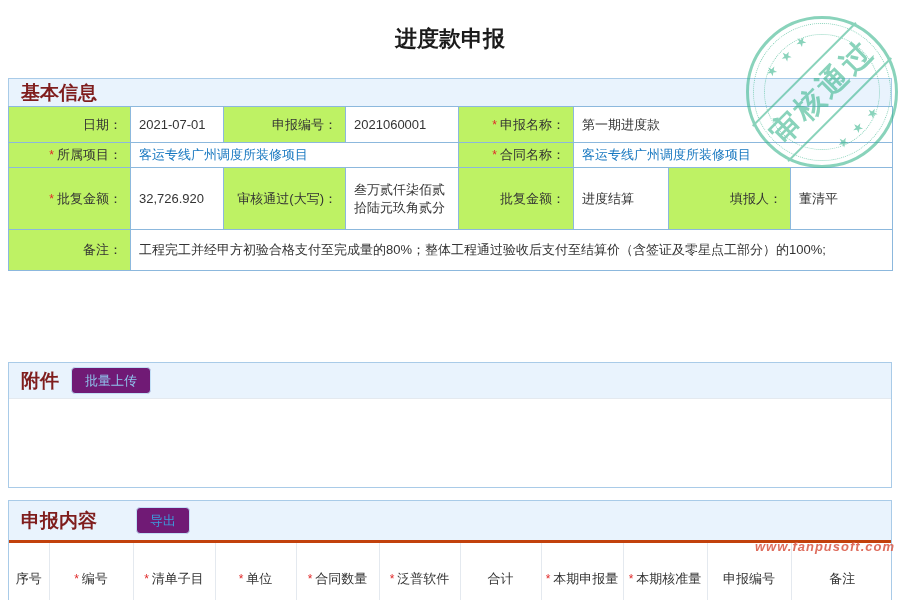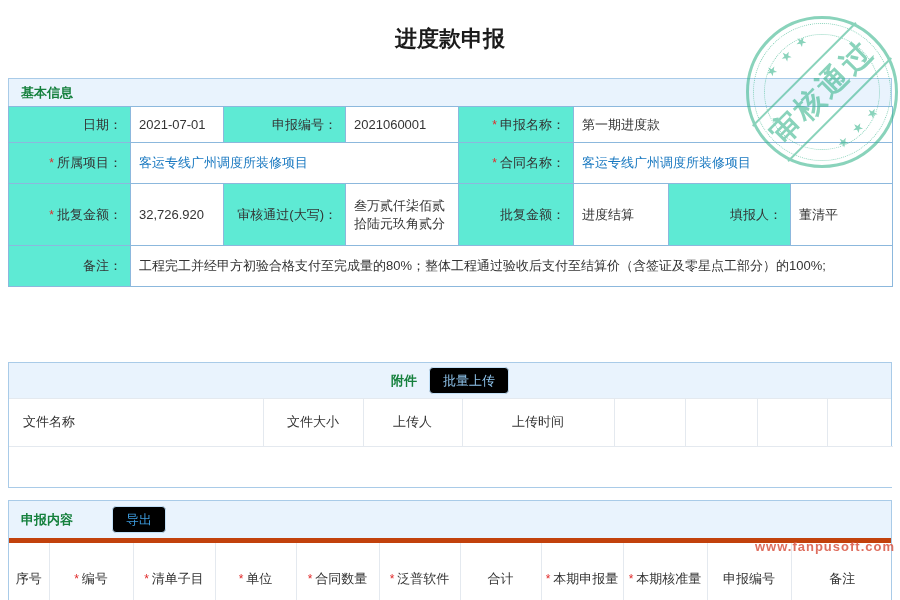--- a/index.html
+++ b/index.html
@@ -18,39 +18,39 @@
   .section { position:absolute; left:8px; width:884px; }
   .sec-basic  { top:78px;  height:269px; }
   .sec-attach { top:362px; height:126px; border:1px solid #a9cbe8; }
   .sec-decl   { top:500px; height:115px; border:1px solid #a9cbe8; border-bottom:none; }
 
   .sec-header {
     background:#e9f3fd; display:flex; align-items:center; gap:12px;
     padding:0 12px;
   }
   .sec-basic .sec-header { height:28px; border:1px solid #a9cbe8; border-bottom:none; }
-  .sec-attach .sec-header { height:36px; border-bottom:1px solid #e4e9ef;justify-content:center; }
-  .sec-decl .sec-header { height:42px; border-bottom:5px solid #c2410c; }
-  .sec-title { font-size:13px; font-weight:bold; color:#15803d; }
+  .sec-attach .sec-header { height:36px; border-bottom:1px solid #e4e9ef; }
+  .sec-decl .sec-header { height:42px; border-bottom:3px solid #c2410c; }
+  .sec-title { font-size:19px; font-weight:bold; color:#7f1d1d; }
 
   .btn {
-    background:#000000; border:1px solid #c2dff6; border-radius:4px;
+    background:#701a75; border:1px solid #c2dff6; border-radius:4px;
     font-size:13px; padding:5px 13px; cursor:pointer;
     font-family:inherit; line-height:1.2;
   }
   .btn-upload { color:#8fc4ec; }
   .btn-export { color:#3d9bdc;margin-left:27px; }
 
   
   table { border-collapse:collapse; table-layout:fixed; width:100%; }
   .basic-table td {
     border:1px solid #8cb8dd; font-size:13px; padding:3px 8px;
     overflow:hidden; word-break:break-all;
   }
-  .basic-table .lbl { background:#5eead4; text-align:right; color:#333; }
+  .basic-table .lbl { background:#bef264; text-align:right; color:#333; }
   .basic-table .val { background:#fff; text-align:left; }
   .req { color:#e02a2a; font-size:12px; margin-right:3px; }
   a.link { color:#1878c0; cursor:pointer; }
 
   
   .attach-table td {
     border-right:1px solid #e4e9ef; border-bottom:1px solid #e4e9ef;
     font-size:13px; color:#333; height:47px; padding:2px 6px; text-align:center;
   }
   .attach-table td:first-child { text-align:left; padding-left:14px; }
@@ -91,21 +91,21 @@
   .watermark {
     position:absolute; right:5px; top:545px; z-index:6; pointer-events:none;
     opacity:0.88;
   }
   .wm-row { display:flex; align-items:center; gap:2px; }
   .wm-logo {
     width:34px; height:34px; border-radius:50%;
     background:linear-gradient(135deg,#74849e 42%,#ffffff 42%,#ffffff 54%,#e8907e 54%);
   }
   .wm-brand { font-size:27px; font-weight:bold; color:#e8917f; letter-spacing:2px; white-space:nowrap; }
-  .wm-url { font-size:13px; font-weight:bold; color:#da5b49; letter-spacing:1px; margin-top:-6px; text-align:center; }
+  .wm-url { font-size:13px; font-weight:bold; color:#da5b49; letter-spacing:1px; margin-top:-6px; text-align:center;font-style:italic; }
 </style>
 </head>
 <body>
 
 <div class="page-title">进度款申报</div>
 
 <div class="stamp">
   <div class="stamp-outer"></div>
   <div class="stamp-dotted"></div>
   <div class="stamp-inner"></div>
@@ -133,21 +133,21 @@
     </colgroup>
     <tbody>
         <tr style="height:36px;">
       <td class="lbl"><span>日期：</span></td>
       <td class="val">2021-07-01</td>
       <td class="lbl"><span>申报编号：</span></td>
       <td class="val">2021060001</td>
       <td class="lbl"><span class="req">*</span><span>申报名称：</span></td>
       <td class="val" colspan="3">第一期进度款</td>
     </tr>
-    <tr style="height:41px;">
+    <tr style="height:25px;">
       <td class="lbl"><span class="req">*</span><span>所属项目：</span></td>
       <td class="val" colspan="3"><a class="link">客运专线广州调度所装修项目</a></td>
       <td class="lbl"><span class="req">*</span><span>合同名称：</span></td>
       <td class="val" colspan="3"><a class="link">客运专线广州调度所装修项目</a></td>
     </tr>
     <tr style="height:62px;">
       <td class="lbl"><span class="req">*</span><span>批复金额：</span></td>
       <td class="val">32,726.920</td>
       <td class="lbl"><span>审核通过(大写)：</span></td>
       <td class="val">叁万贰仟柒佰贰拾陆元玖角贰分</td>
@@ -162,47 +162,20 @@
     </tr>
   </tbody>
     </table>
 </div>
 
 <div class="section sec-attach">
   <div class="sec-header">
     <span class="sec-title">附件</span>
     <button class="btn btn-upload">批量上传</button>
   </div>
-  <table class="attach-table">
-    <colgroup>
-      <col style="width:254px">
-        <col style="width:100px">
-        <col style="width:99px">
-        <col style="width:152px">
-      <col style="width:71px">
-        <col style="width:72px">
-        <col style="width:70px">
-        <col style="width:66px">
-    </colgroup>
-    <tbody>
-        <tr>
-      <td>文件名称</td>
-      <td>文件大小</td>
-      <td>上传人</td>
-      <td>上传时间</td>
-      <td></td>
-      <td></td>
-      <td></td>
-      <td></td>
-    </tr>
-    <tr class="empty-body">
-      <td colspan="8"></td>
-    </tr>
-  </tbody>
-    </table>
 </div>
 
 <div class="section sec-decl">
   <div class="sec-header">
     <span class="sec-title">申报内容</span>
     <button class="btn btn-export">导出</button>
   </div>
   <table class="decl-table">
     <colgroup>
       <col style="width:40px">

